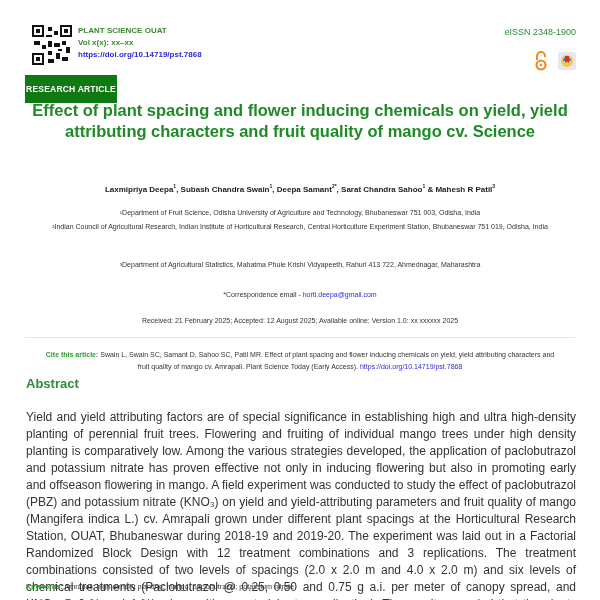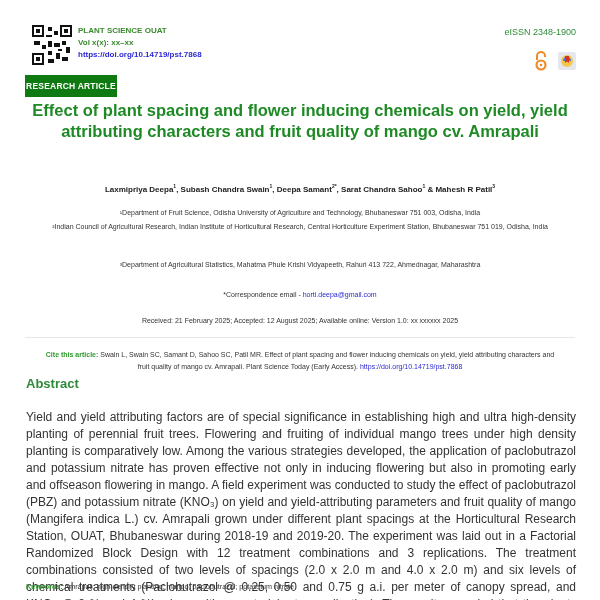--- a/index.html
+++ b/index.html
@@ -6,21 +6,21 @@
   body { width:600px; height:600px; overflow:hidden; position:relative; font-family:"Liberation Sans", sans-serif; color:#222; }
   .header { position:absolute; left:0; top:0; width:600px; height:100px; }
   .qr { position:absolute; left:32px; top:25px; width:40px; height:40px; }
   .journal { position:absolute; left:78px; top:25px; font-size:8px; line-height:12px; font-weight:bold; }
   .journal .name { color:#3a8a2e; }
   .journal .vol { color:#3a8a2e; }
   .journal .doi { color:#2d2ad1; }
   .issn { position:absolute; right:24px; top:27px; font-size:9px; font-weight:normal; color:#2f8a3a; }
   .oa-icon { position:absolute; left:534px; top:51px; width:14px; height:20px; }
   .cm-icon { position:absolute; left:558px; top:52px; width:18px; height:18px; background:#e6e6ee; border-radius:2px; display:flex; align-items:center; justify-content:center; }
-  .badge { position:absolute; left:25px; top:75px; width:92px; height:22px; background:#0f7a12; color:#fff; font-size:8.5px; font-weight:bold; display:flex; align-items:center; justify-content:center; letter-spacing:0.2px; }
+  .badge { position:absolute; left:25px; top:75px; width:92px; height:28px; background:#0f7a12; color:#fff; font-size:8.5px; font-weight:bold; display:flex; align-items:center; justify-content:center; letter-spacing:0.2px; }
   .title { position:absolute; left:20px; top:100px; width:560px; text-align:center; color:#1e8a25; font-weight:bold; font-size:16.5px; line-height:21px; }
   .authors { position:absolute; left:20px; top:183px; width:560px; text-align:center; font-size:8px; font-weight:bold; color:#222; }
   .affil { position:absolute; left:30px; width:540px; text-align:center; font-size:7px; line-height:12px; color:#333; }
   .corr { position:absolute; left:0; width:600px; top:291px; text-align:center; font-size:7px; color:#333; }
   .corr .email { color:#2d2ad1; }
   .dates { position:absolute; left:0; width:600px; top:317px; text-align:center; font-size:7px; color:#333; }
   .divider { position:absolute; left:25px; width:550px; height:1px; background:#e7e7e7; }
   .cite { position:absolute; left:40px; top:349px; width:520px; text-align:center; font-size:7px; line-height:12px; color:#333; }
   .cite .lbl { color:#2f9a2f; font-weight:bold; }
   .cite .link { color:#2d2ad1; }
@@ -74,21 +74,21 @@
   <div class="cm-icon">
     <svg width="14" height="14" viewBox="0 0 14 14">
       <circle cx="7" cy="7" r="6" fill="#f2c94c"></circle>
       <path d="M3 7 A4 4 0 0 1 11 7 Z" fill="#3c7dd9"></path>
       <path d="M5 2 H9 V9 L7 7.5 L5 9 Z" fill="#d9302c"></path>
     </svg>
   </div>
   <div class="badge">RESEARCH ARTICLE</div>
 </div>
 
-<div class="title">Effect of plant spacing and flower inducing chemicals on yield, yield attributing characters and fruit quality of mango cv. Amrapali</div>
+<div class="title">Effect of plant spacing and flower inducing chemicals on yield, yield attributing characters and fruit quality of mango cv. Science</div>
 
 <div class="authors">
   <span>Laxmipriya Deepa</span><sup>1</sup>,
   <span>Subash Chandra Swain</span><sup>1</sup>,
   <span>Deepa Samant</span><sup>2*</sup>,
   <span>Sarat Chandra Sahoo</span><sup>1</sup> &amp;
   <span>Mahesh R Patil</span><sup>3</sup>
 </div>
 
 <div class="affil" style="top:207px;">¹Department of Fruit Science, Odisha University of Agriculture and Technology, Bhubaneswar 751 003, Odisha, India</div>

